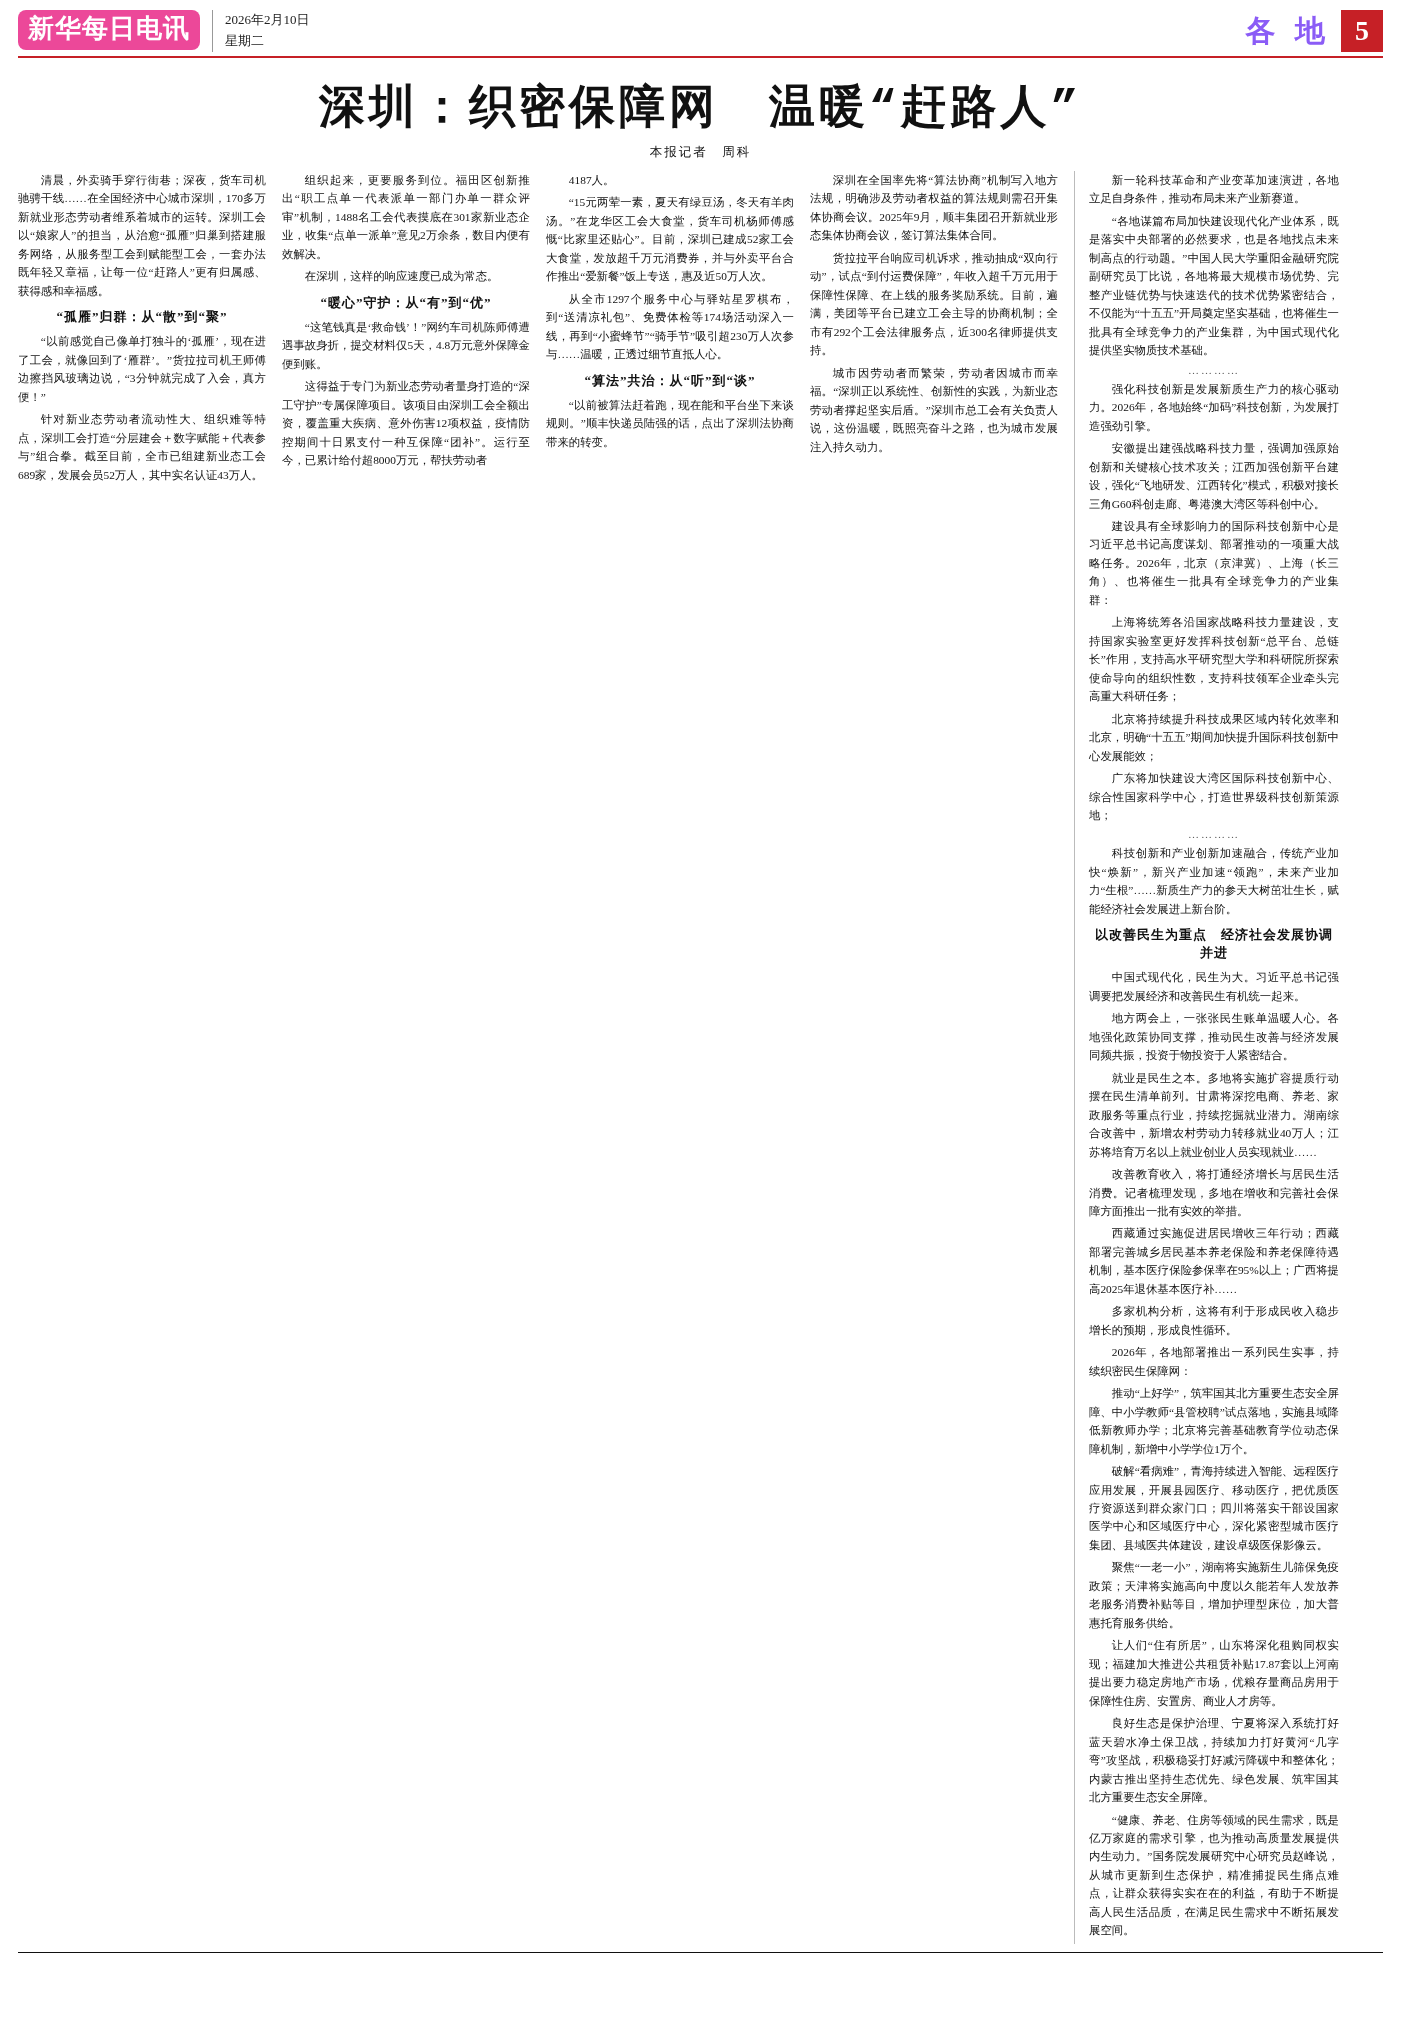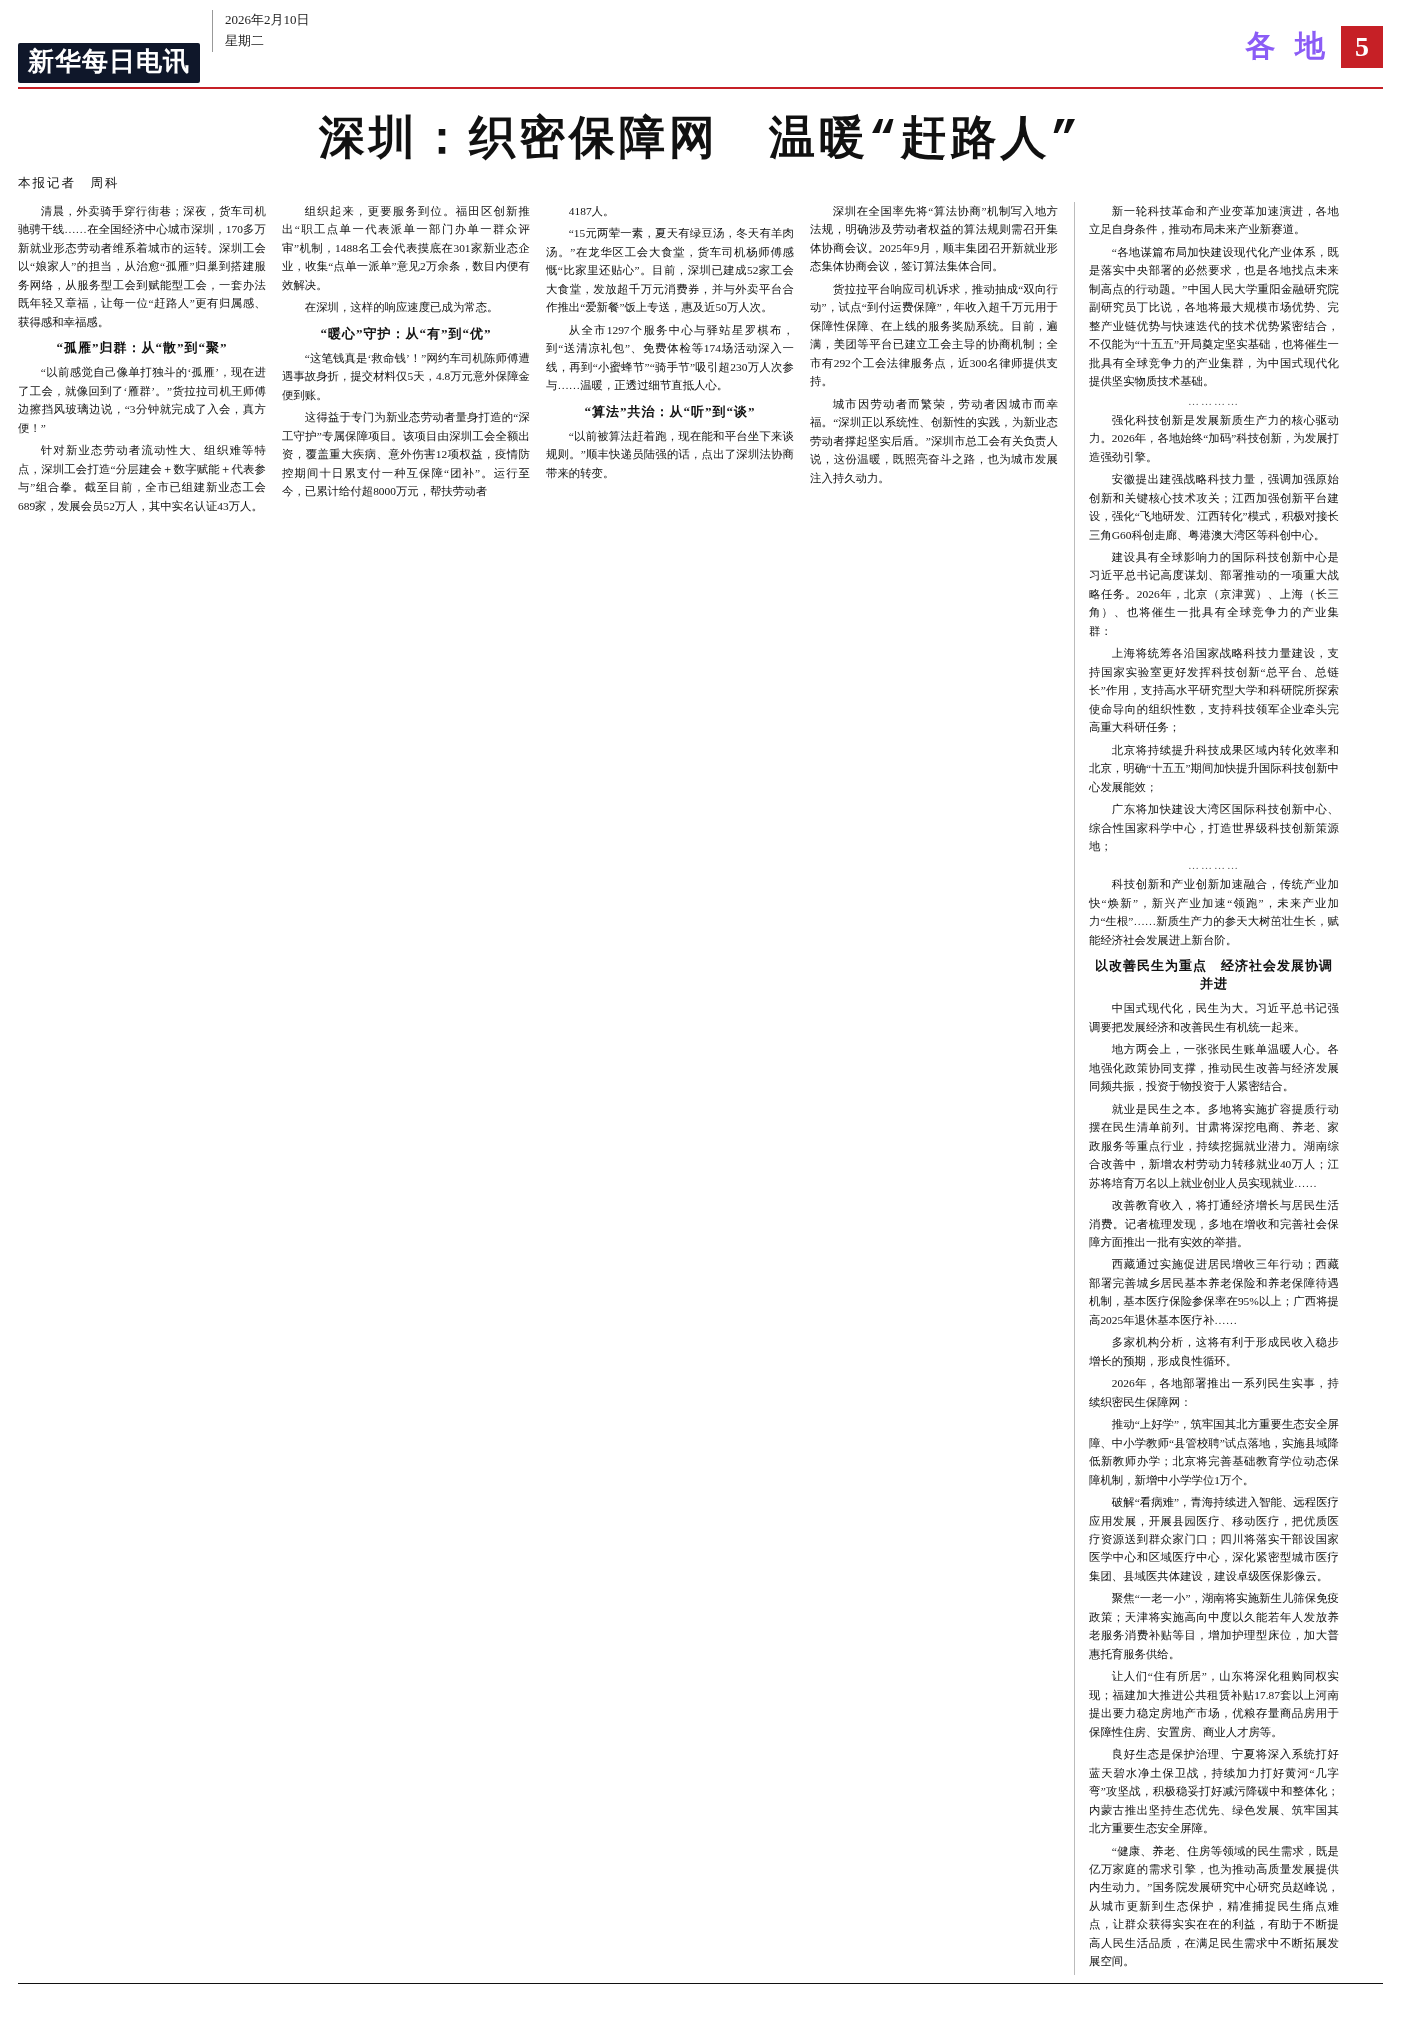--- a/index.html
+++ b/index.html
@@ -6,36 +6,35 @@
   body{
     width:1401px;height:2030px;background:#fff;
     font-family:"Liberation Serif", serif;
     color:#111;overflow:hidden;position:relative;
   }
   .page{position:relative;width:1401px;height:2030px;box-sizing:border-box;padding:0 18px;}
 
   
   .masthead{display:flex;align-items:flex-start;padding:10px 0 4px 0;border-bottom:2px solid #c62026;}
   .logo{
-    background:#0f172a;color:#fff;font-family:"Liberation Serif",serif;font-weight:bold;
+    background:#ec4899;color:#fff;font-family:"Liberation Serif",serif;font-weight:bold;
     font-size:26px;padding:6px 10px 8px 10px;letter-spacing:1px;line-height:1;
-    border-radius:2px;
-    margin-top:33px;
+    border-radius:8px;
   }
   .date-block{border-left:1px solid #999;margin-left:12px;padding-left:12px;font-size:13px;line-height:1.6;color:#222;}
   .mast-spacer{flex:1;}
   .section-name{font-size:30px;font-weight:bold;letter-spacing:6px;color:#8b5cf6;align-self:center;margin-right:10px;}
   .page-num{background:#c62026;color:#fff;font-size:28px;font-weight:bold;width:42px;height:42px;display:flex;align-items:center;justify-content:center;align-self:center;}
 
   
   .main-headline{
     text-align:center;font-size:46px;font-weight:bold;letter-spacing:4px;
     padding:18px 0 6px 0;font-family:Liberation Mono, monospace;
   }
-  .byline{font-size:12.5px;letter-spacing:2px;padding-bottom:10px;}
+  .byline{text-align:center;font-size:12.5px;letter-spacing:2px;padding-bottom:10px;}
 
   
   .col-text{font-size:11.4px;line-height:1.62;text-align:justify;text-justify:inter-ideograph;}
   .col-text p{margin:0 0 4px 0;text-indent:2em;}
   .sub-h{font-weight:bold;text-align:center;font-size:13px;letter-spacing:1px;margin:8px 0 6px 0;}
   .dots{text-align:center;letter-spacing:2px;color:#555;font-size:11px;margin:4px 0;}
 
   
   .top-band{display:flex;gap:16px;border-bottom:1px solid #111;padding-bottom:8px;}
   .top-band .c{width:248px;}

